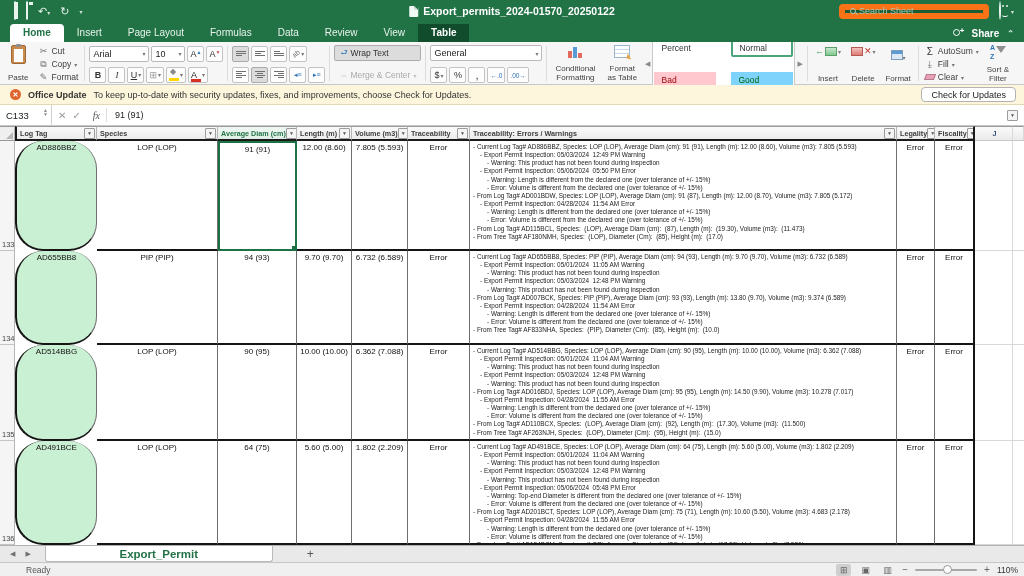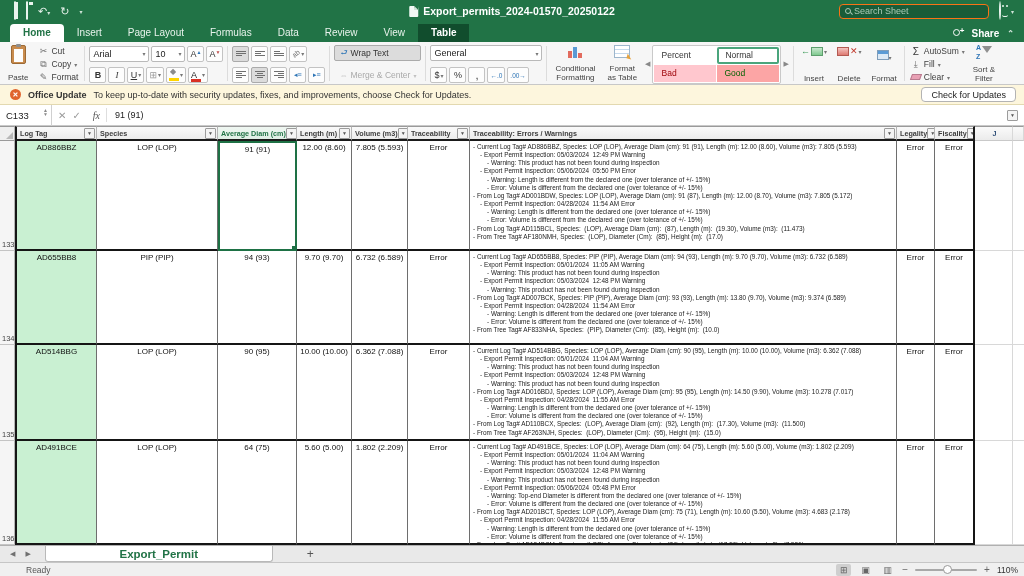--- a/index.html
+++ b/index.html
@@ -13,21 +13,21 @@
   .winicon { width:11px; height:9px; border:1px solid #eaf4ee; border-radius:1px; position:relative; }
   .winicon::before { content:""; position:absolute; left:0; top:0; bottom:0; width:3px; background:#eaf4ee; }
   .saveicon { width:10px; height:10px; border:1px solid #eaf4ee; border-radius:1px; position:relative; }
   .saveicon::before { content:""; position:absolute; left:2px; top:0; width:4px; height:3px; background:#eaf4ee; }
   .tinycaret { font-size:6px; color:#cfe4d8; }
   .doc-title { position:absolute; left:50%; top:0; transform:translateX(-50%); height:22px; display:flex; align-items:center; gap:5px; }
   .docicon { width:9px; height:11px; background:#f2f8f4; border-radius:1px; position:relative; }
   .docicon::before { content:""; position:absolute; right:0; top:0; border:2px solid #217346; border-left-color:#cfe0d6; border-bottom-color:#cfe0d6; }
   .title-text { font-size:10.5px; font-weight:bold; color:#ffffff; white-space:nowrap; }
   .tb-right { position:absolute; right:10px; top:0; height:22px; display:flex; align-items:center; gap:10px; }
-  .searchbox { width:150px; height:15px; background:#195c38; border:1px solid #f97316; border-radius:4px; display:flex; align-items:center; padding:0 5px; gap:3px; }
+  .searchbox { width:150px; height:15px; background:#195c38; border:6px solid #f97316; border-radius:4px; display:flex; align-items:center; padding:0 5px; gap:3px; }
   .mag { width:6px; height:6px; border:1px solid #a9c9b6; border-radius:50%; position:relative; flex:none; }
   .mag::after { content:""; position:absolute; width:3px; height:1px; background:#a9c9b6; transform:rotate(45deg); right:-3px; bottom:-1px; }
   .searchbox input { background:transparent; border:none; outline:none; color:#cfe4d8; font-size:9px; width:110px; font-family:"Liberation Sans",sans-serif; }
   .searchbox input::placeholder { color:#a9c9b6; }
   .smiley { width:12px; height:12px; border:1px solid #eaf4ee; border-radius:50%; position:relative; }
   .smiley::before { content:""; position:absolute; left:2px; top:3px; width:2px; height:2px; background:#eaf4ee; box-shadow:4px 0 0 #eaf4ee; border-radius:50%; }
   .smiley::after { content:""; position:absolute; left:2px; bottom:2px; width:6px; height:3px; border-bottom:1px solid #eaf4ee; border-radius:50%; }
 
   
   .tabrow { height:20px; background:#217346; display:flex; align-items:flex-end; padding-left:10px; position:relative; flex:none; }
@@ -74,24 +74,24 @@
   .wrapbtn { height:16px; display:flex; align-items:center; gap:3px; font-size:8.5px; color:#333; background:#dcdcdc; border:1px solid #ababab; border-radius:2px; padding:0 5px; }
   .mergebtn { height:16px; display:flex; align-items:center; gap:3px; font-size:8.5px; color:#a9a9a9; padding:0 5px; }
   .numicons { display:flex; gap:2px; }
   .cficon { width:15px; height:13px; display:flex; align-items:flex-end; gap:1px; }
   .cficon i { display:block; width:4px; } 
   .cficon .b1{height:7px;background:#e26b5e;} .cficon .b2{height:11px;background:#5b9bd5;} .cficon .b3{height:5px;background:#e26b5e;}
   .ftableicon { width:16px; height:13px; border:1px solid #9db6cc; background:repeating-linear-gradient(to bottom,#fff 0 3px,#c5d9ec 3px 4px), #fff; position:relative; }
   .ftableicon::after { content:""; position:absolute; right:-3px; bottom:-2px; width:0; height:0; border-left:5px solid #e8a33d; border-top:5px solid transparent; transform:rotate(15deg); }
   .styles-gallery { display:flex; align-items:center; gap:2px; height:40px; }
   .sg-arrow { font-size:7px; color:#888; }
-  .sg-box { border:1px solid #c9c9c9; background:#fff; border-radius:2px; display:grid; grid-template-columns:62px 62px; grid-auto-rows:17px; gap:1px; padding:1px; }
+  .sg-box { border:1px solid #c9c9c9; background:#fff; border-radius:2px; display:grid; grid-template-columns:62px 62px; grid-auto-rows:17px; gap:15px; padding:1px; }
   .sg-cell { display:flex; align-items:center; padding-left:6px; font-size:8.5px; color:#333; border:1px solid transparent; }
   .sg-cell.bad { background:#ffc7ce; color:#9c0006; }
-  .sg-cell.good { background:#fca5a5; color:#006100; }
+  .sg-cell.good { background:#7dd3fc; color:#006100; }
   .sg-cell.selected { border:2px solid #4aa57c; border-radius:2px; }
   .cellbtn { display:flex; flex-direction:column; align-items:center; height:40px; justify-content:space-between; padding:2px 3px 1px; }
   .cellbtn .lbl { font-size:8px; color:#444; }
   .ins-ic { color:#3f9c5a; font-size:9px; display:flex; align-items:center; gap:1px; }
   .del-ic { color:#c0392b; font-size:9px; display:flex; align-items:center; gap:1px; }
   .cellgrid { display:inline-block; width:12px; height:9px; border:1px solid #8aa9c4; background:linear-gradient(#cfe3f5,#9dc3e6); }
   .fmt-ic { display:inline-block; width:12px; height:10px; border:1px solid #7f9db9; background:#dce9f5; position:relative; }
   .fmt-ic::before { content:""; position:absolute; left:0; right:0; top:0; height:3px; background:#5b9bd5; }
   .editstack { display:flex; flex-direction:column; justify-content:space-between; height:40px; padding:1px 0; }
   .sortfilter { display:flex; flex-direction:column; align-items:center; justify-content:space-between; height:40px; padding:1px 2px; }
@@ -129,21 +129,21 @@
   .hc.first { border-left:2px solid #1a1a1a; }
   .hc.last-table { border-right:2px solid #1a1a1a; }
   .hc.green { color:#217346; background:linear-gradient(#f0f7f2,#dfeee5); }
   .hc.plain { border-bottom:1px solid #c9c9c9; border-right:1px solid #d8d8d8; justify-content:center; color:#33527a; }
   .corner { background:#efefef; border-top:1px solid #9a9a9a; border-right:1px solid #b5b5b5; border-bottom:1px solid #9a9a9a; position:relative; }
   .corner::after { content:""; position:absolute; right:1px; bottom:1px; border-left:7px solid transparent; border-bottom:7px solid #b8b8b8; }
   .fbtn { width:11px; height:11px; background:#f4f4f4; border:1px solid #9c9c9c; border-radius:1px; display:flex; align-items:center; justify-content:center; flex:none; }
   .fbtn span { font-size:5px; color:#555; line-height:1; }
   .gut { background:#f5f5f5; border-right:1px solid #b5b5b5; border-bottom:1px solid #c4c4c4; display:flex; align-items:flex-end; padding:0 1px 1px 2px; font-size:7.5px; color:#444; }
   .c { border-right:1px solid #6e6e6e; border-bottom:2px solid #151515; font-size:8px; color:#111; display:flex; justify-content:center; align-items:flex-start; padding-top:2px; overflow:hidden; }
-  .c.first { border-left:2px solid #151515; }
+  .c.first { border-left:2px solid #151515;border-radius:28px; }
   .c.thick-r { border-right:2px solid #151515; }
   .c.jcol { border-right:1px solid #d8d8d8; border-bottom:1px solid #d8d8d8; }
   .c.logtag { background:#c9f0d2; }
   .c.trace { display:block; text-align:left; padding:2px 0 0 3px; font-size:6.4px; line-height:8.15px; color:#222; white-space:pre; }
   .c.selected { border:2px solid #1e7145; position:relative; }
   .c.selected::after { content:""; position:absolute; right:-2px; bottom:-2px; width:4px; height:4px; background:#1e7145; border:1px solid #fff; }
 
   
   .sheetbar { height:17px; background:#e9e9e9; border-top:1px solid #b0b0b0; display:flex; align-items:stretch; flex:none; position:relative; }
   .nav-arrows { display:flex; align-items:center; gap:10px; padding:0 14px 0 10px; color:#707070; font-size:7px; }

